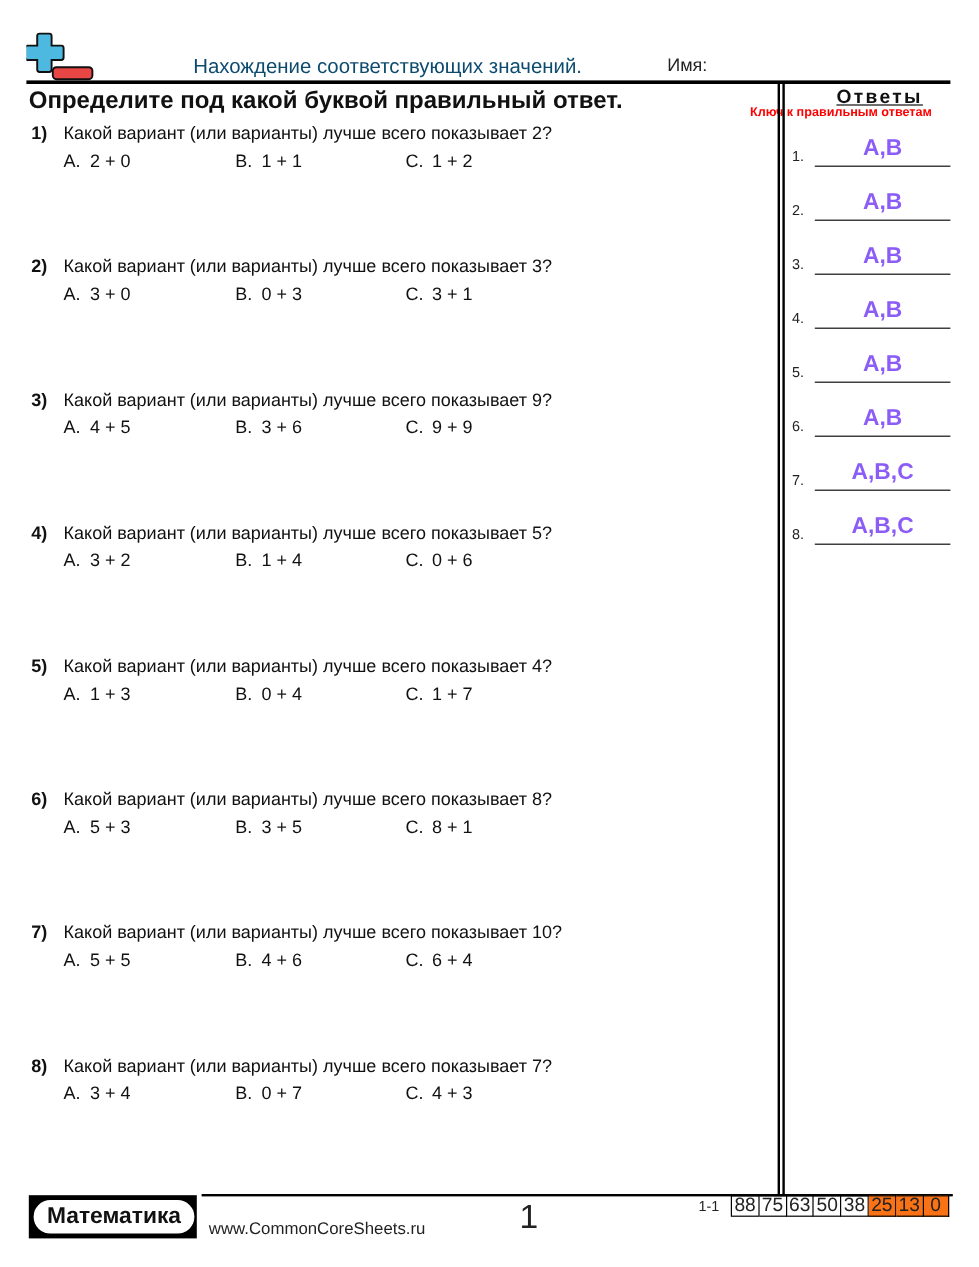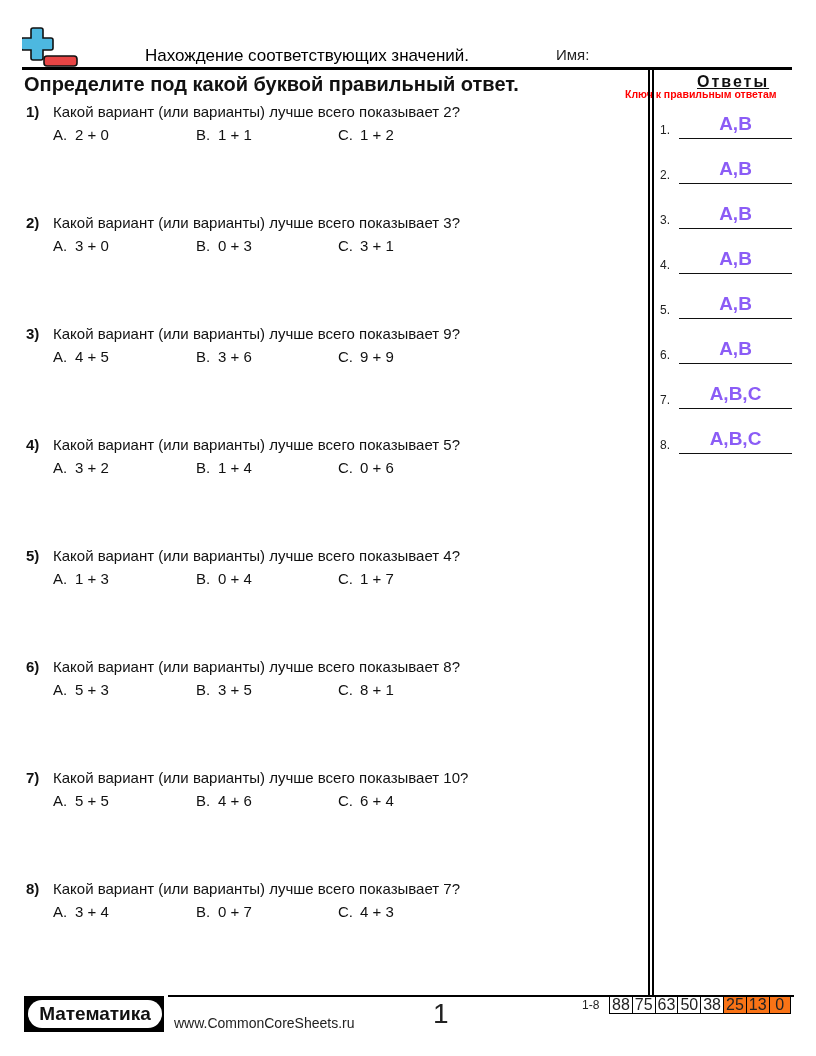--- a/index.html
+++ b/index.html
@@ -1,20 +1,20 @@
 <!DOCTYPE html>
 <html><head>
   <meta charset="utf-8">
   <style>
     html, body { margin: 0; padding: 0; background: #ffffff; }
     body { width: 816px; height: 1056px; position: relative; overflow: hidden;
       font-family: "Liberation Sans", "DejaVu Sans", sans-serif; color: #111; }
     .abs { position: absolute; }
     .logo { left: 22px; top: 26px; width: 58px; height: 42px; }
-    .title { left: 145px; top: 46px; font-size: 17px; color: #000000; white-space: nowrap; }
+    .title { left: 161px; top: 46px; font-size: 17px; color: #0c4a6e; white-space: nowrap; }
     .name-label { left: 556px; top: 46px; font-size: 15px; color: #222; }
     .key-label { left: 625px; top: 52px; font-size: 10.5px; font-weight: bold; color: #ff0000; white-space: nowrap; margin-top: 36px; }
     .header-rule { left: 22px; top: 67px; width: 770px; height: 3px; background: #000; }
     .instructions { left: 24px; top: 73px; font-size: 20px; font-weight: bold; white-space: nowrap; }
     .vdivider { left: 648px; top: 70px; width: 2px; height: 926px; background: #000; }
     .vdivider2 { left: 652px; top: 70px; width: 2px; height: 926px; background: #000; }
     .answers-title { left: 697px; top: 73px; font-size: 16px; font-weight: bold; letter-spacing: 2px; text-decoration: underline; }
     .question { left: 0; width: 640px; height: 60px; }
     .q-num { position: absolute; left: 26px; top: 0; font-size: 15px; font-weight: bold; }
     .q-text { position: absolute; left: 53px; top: 0; font-size: 15px; white-space: nowrap; }
@@ -156,21 +156,21 @@
   <span class="ans-val">A,B,C</span>
   <span class="ans-line"></span>
 </div>
 
 <div class="abs footer-rule"></div>
 <div class="abs brand-box">
   <div class="brand-pill">Математика</div>
 </div>
 <div class="abs site">www.CommonCoreSheets.ru</div>
 <div class="abs page-num">1</div>
-<div class="abs score-label">1-8</div>
+<div class="abs score-label">1-1</div>
 <div class="abs scores">
   <span class="score-cell first">88</span>
   <span class="score-cell">75</span>
   <span class="score-cell">63</span>
   <span class="score-cell">50</span>
   <span class="score-cell">38</span>
   <span class="score-cell hl">25</span>
   <span class="score-cell hl">13</span>
   <span class="score-cell hl">0</span>
 </div>

